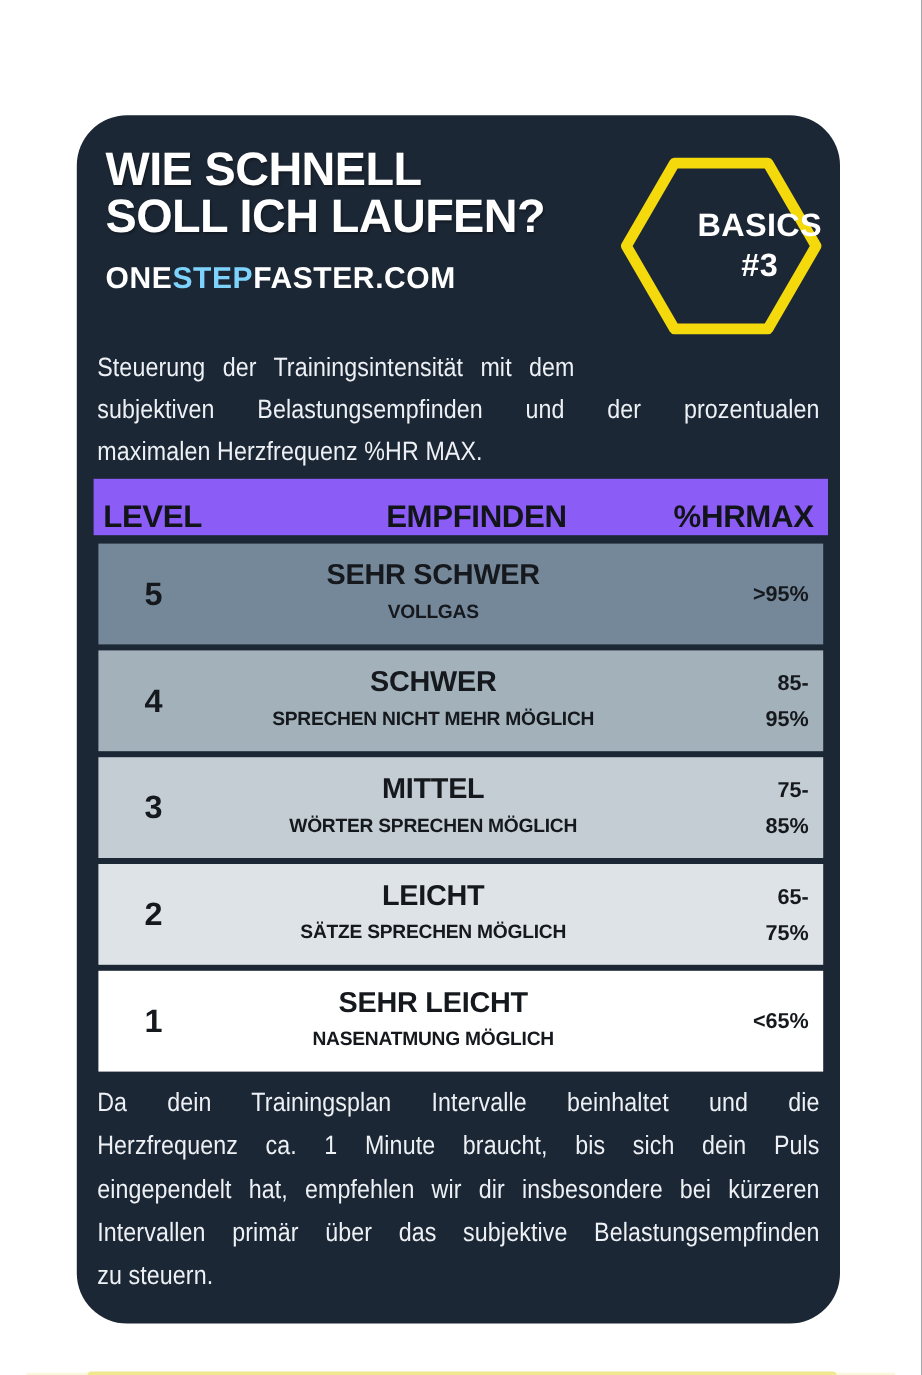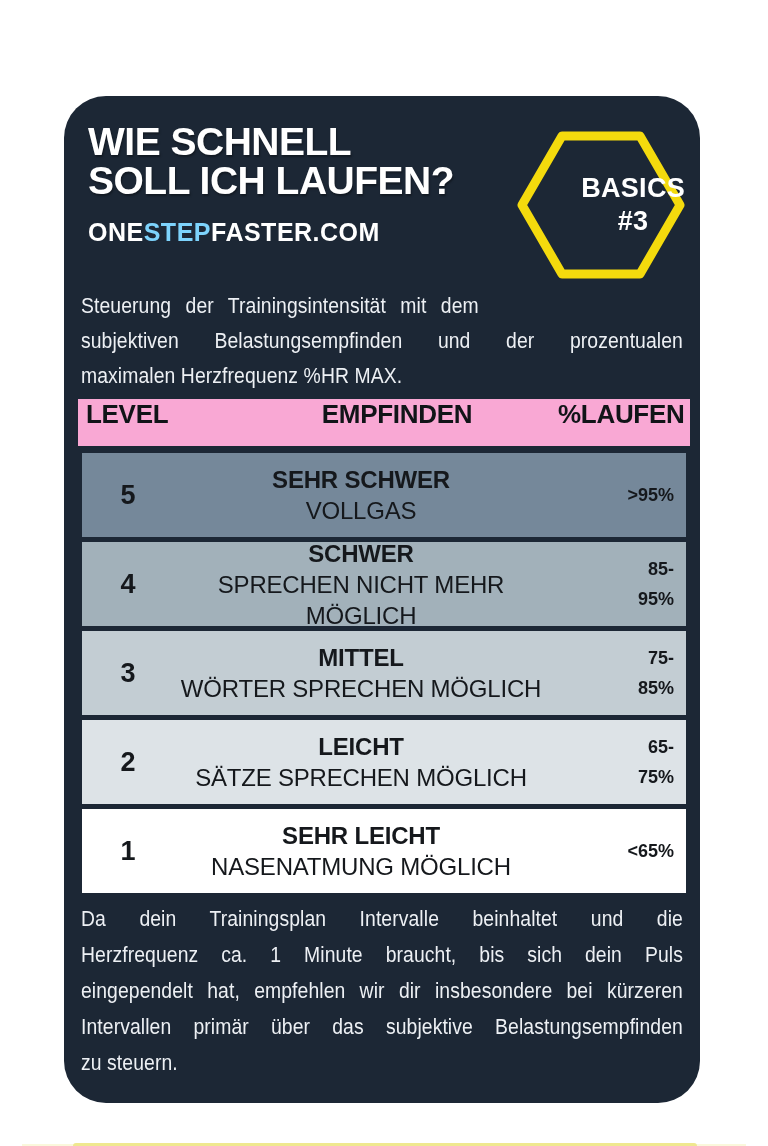--- a/index.html
+++ b/index.html
@@ -44,36 +44,36 @@
   .para .line.last{text-align:left;text-align-last:left;}
   .para .line.first{margin-right:232px;}
   #intro{top:192px;}
   #footer{top:805px;line-height:36px;}
   
   .table{
     position:absolute;left:14px;right:10px;top:303px;
     display:flex;flex-direction:column;gap:5px;
   }
   .thead{
-    background:#f9a8d4;height:47px;margin-bottom:2px;
-    display:flex;align-items:flex-start;
+    background:#8b5cf6;height:47px;margin-bottom:2px;
+    display:flex;align-items:flex-end;
     font-weight:bold;font-size:26px;color:#111418;letter-spacing:-0.3px;
   }
   .row{
     height:84px;margin:0 4px;display:flex;align-items:center;
     color:#15181c;
   }
   .col-level{width:80px;text-align:center;padding-left:6px;font-weight:bold;}
   .thead .col-level{text-align:left;padding-left:8px;width:150px;}
   .col-mid{flex:1;text-align:center;}
   .col-hr{width:120px;text-align:right;padding-right:12px;font-weight:bold;}
   .row .col-level{font-size:27px;}
   .row .col-hr{font-size:18px;line-height:30px;white-space:pre-line;}
   .feel{font-weight:bold;font-size:24px;line-height:31px;letter-spacing:-0.2px;}
-  .desc{font-weight:400;font-size:24px;line-height:31px;letter-spacing:-0.2px;}
+  .desc{font-weight:700;font-size:16px;line-height:31px;letter-spacing:-0.2px;}
   
   .strip-faint{position:absolute;left:22px;bottom:0;width:724px;height:2px;background:#FAF8DC;}
   .strip{position:absolute;left:73px;bottom:0;width:624px;height:3px;background:#EFE88F;border-radius:4px 4px 0 0;}
 </style>
 </head>
 <body>
 
 <div class="card" style="background: rgb(28, 39, 53);">
 
   <h1 class="title">
@@ -98,21 +98,21 @@
   <div class="para" id="intro">
       <div class="line first">Steuerung der Trainingsintensität mit dem</div>
       <div class="line">subjektiven Belastungsempfinden und der prozentualen</div>
       <div class="line last">maximalen Herzfrequenz %HR MAX.</div>
     </div>
 
   <div class="table">
     <div class="thead">
       <div class="col-level">LEVEL</div>
       <div class="col-mid">EMPFINDEN</div>
-      <div class="col-hr">%LAUFEN</div>
+      <div class="col-hr">%HRMAX</div>
     </div>
     <div id="rows" style="display:flex;flex-direction:column;gap:5px;">
         <div class="row" style="background: rgb(117, 136, 154);">
           <div class="col-level">5</div>
           <div class="col-mid">
             <div class="feel">SEHR SCHWER</div>
             <div class="desc">VOLLGAS</div>
           </div>
           <div class="col-hr">&gt;95%</div>
         </div>

